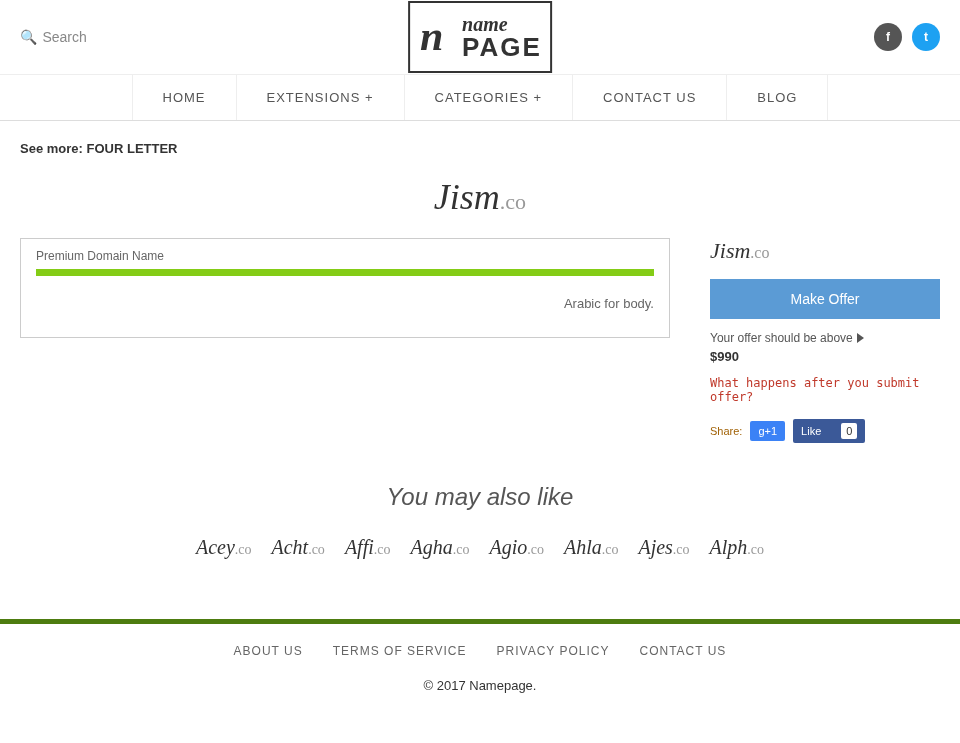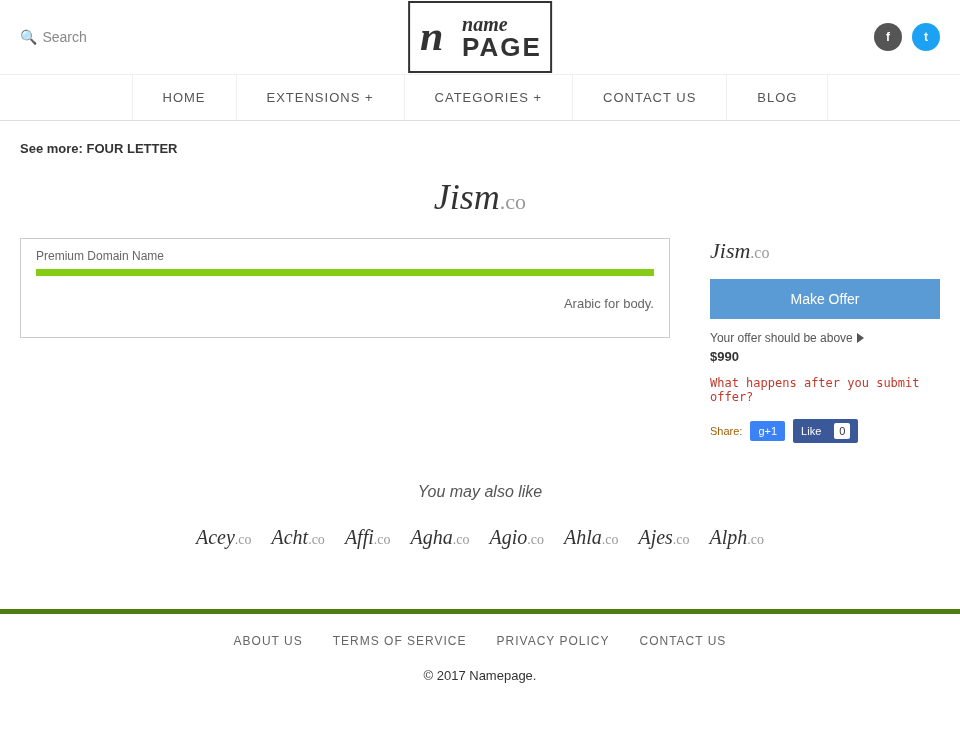--- a/index.html
+++ b/index.html
@@ -220,37 +220,37 @@
     .fb-like-btn {
       background: #3b5998;
       color: white;
       border: none;
       padding: 4px 8px;
       font-size: 11px;
       cursor: pointer;
       border-radius: 2px;
       display: flex;
       align-items: center;
-      gap: 13px;
+      gap: 20px;
     }
     .fb-count {
       background: #fff;
       color: #333;
       padding: 2px 5px;
       font-size: 11px;
       border-radius: 2px;
     }
 
     
     .also-like-section {
       margin-top: 40px;
       text-align: center;
     }
     .also-like-title {
-      font-size: 16px;
+      font-size: 24px;
       color: #555;
       margin-bottom: 25px;
       font-style: italic;
     }
     .also-like-grid {
       display: flex;
       justify-content: center;
       gap: 20px;
       flex-wrap: wrap;
     }

